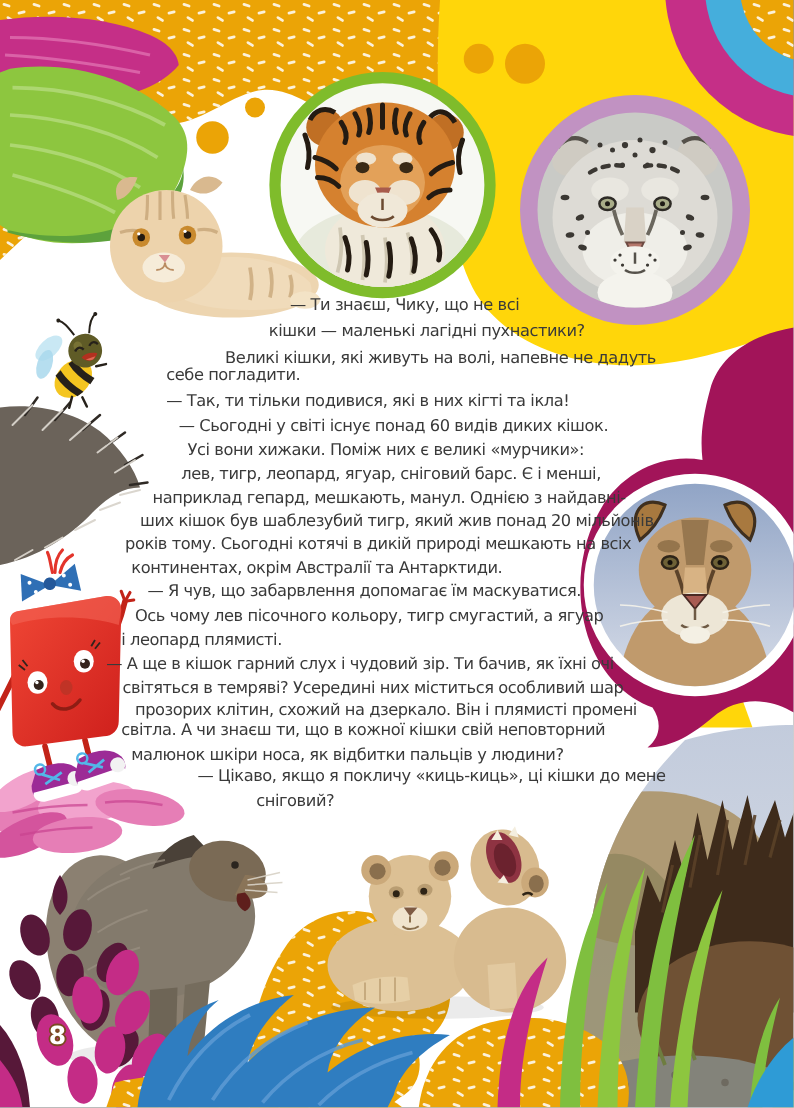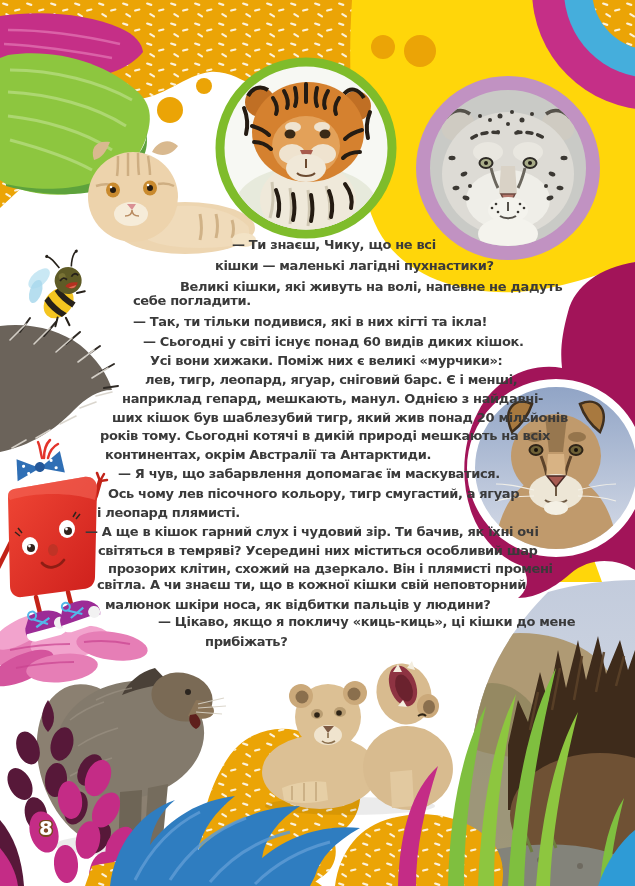--- a/index.html
+++ b/index.html
@@ -1,19 +1,19 @@
 <!DOCTYPE html>
 <html><head>
 <meta charset="utf-8">
 <style>
   html,body{margin:0;padding:0;background:#888;}
   .page{position:relative;width:635px;height:886px;background:#ffffff;overflow:hidden;
         font-family:"DejaVu Sans","Liberation Sans",sans-serif;}
   .bgsvg{position:absolute;left:0;top:0;width:635px;height:886px;}
-  .tl{position:absolute;white-space:nowrap;font-size:13px;font-weight:700;
+  .tl{position:absolute;white-space:nowrap;font-size:13px;font-weight:400;
       letter-spacing:-0.35px;color:#3a3a3a;line-height:15px;}
   .pagenum{position:absolute;left:30px;top:816px;width:32px;text-align:center;
       font-size:20px;font-weight:bold;color:#ffffff;
       text-shadow:-1.5px 0 #7a4a21,1.5px 0 #7a4a21,0 -1.5px #7a4a21,0 1.5px #7a4a21,
                   -1px -1px #7a4a21,1px 1px #7a4a21,-1px 1px #7a4a21,1px -1px #7a4a21;}
 </style>
 </head>
 <body>
 
 <div class="page">
@@ -547,18 +547,18 @@
   <div class="tl" style="left:105px;top:447px">континентах, окрім Австралії та Антарктиди.</div>
   <div class="tl" style="left:118px;top:466px">— Я чув, що забарвлення допомагає їм маскуватися.</div>
   <div class="tl" style="left:108px;top:486px">Ось чому лев пісочного кольору, тигр смугастий, а ягуар</div>
   <div class="tl" style="left:97px;top:505px">і леопард плямисті.</div>
   <div class="tl" style="left:85px;top:524px">— А ще в кішок гарний слух і чудовий зір. Ти бачив, як їхні очі</div>
   <div class="tl" style="left:98px;top:543px">світяться в темряві? Усередині них міститься особливий шар</div>
   <div class="tl" style="left:108px;top:561px">прозорих клітин, схожий на дзеркало. Він і плямисті промені</div>
   <div class="tl" style="left:97px;top:577px">світла. А чи знаєш ти, що в кожної кішки свій неповторний</div>
   <div class="tl" style="left:105px;top:597px">малюнок шкіри носа, як відбитки пальців у людини?</div>
   <div class="tl" style="left:158px;top:614px">— Цікаво, якщо я покличу «киць-киць», ці кішки до мене</div>
-  <div class="tl" style="left:205px;top:634px">прибіжать?</div>
+  <div class="tl" style="left:205px;top:634px">сніговий?</div>
 </div>
 
 <div class="pagenum">8</div>
 
 </div>
 
 </body></html>

